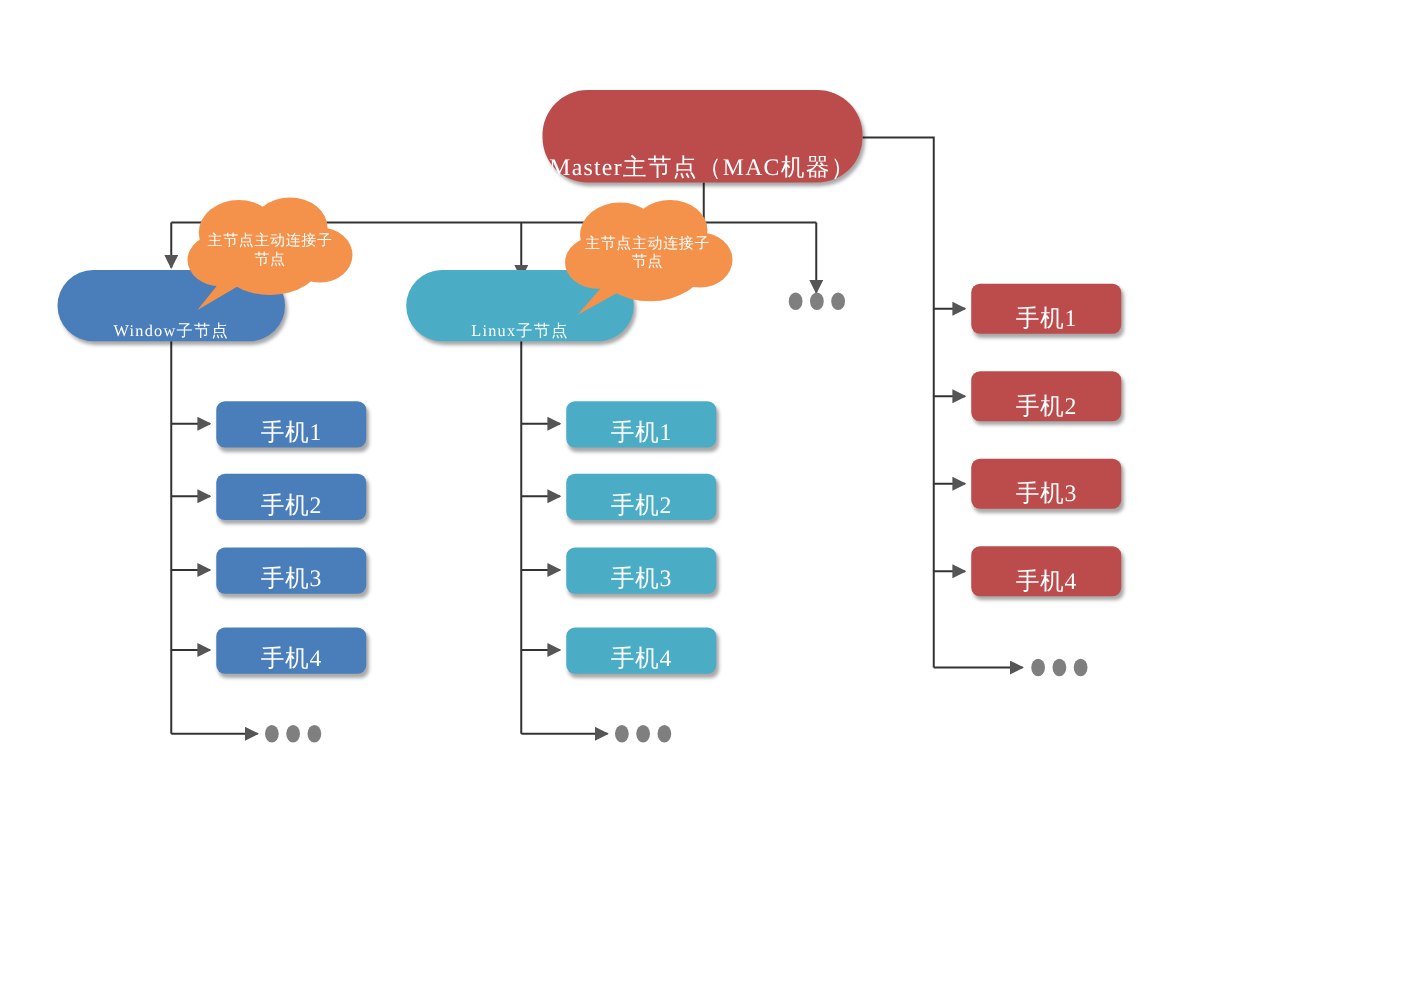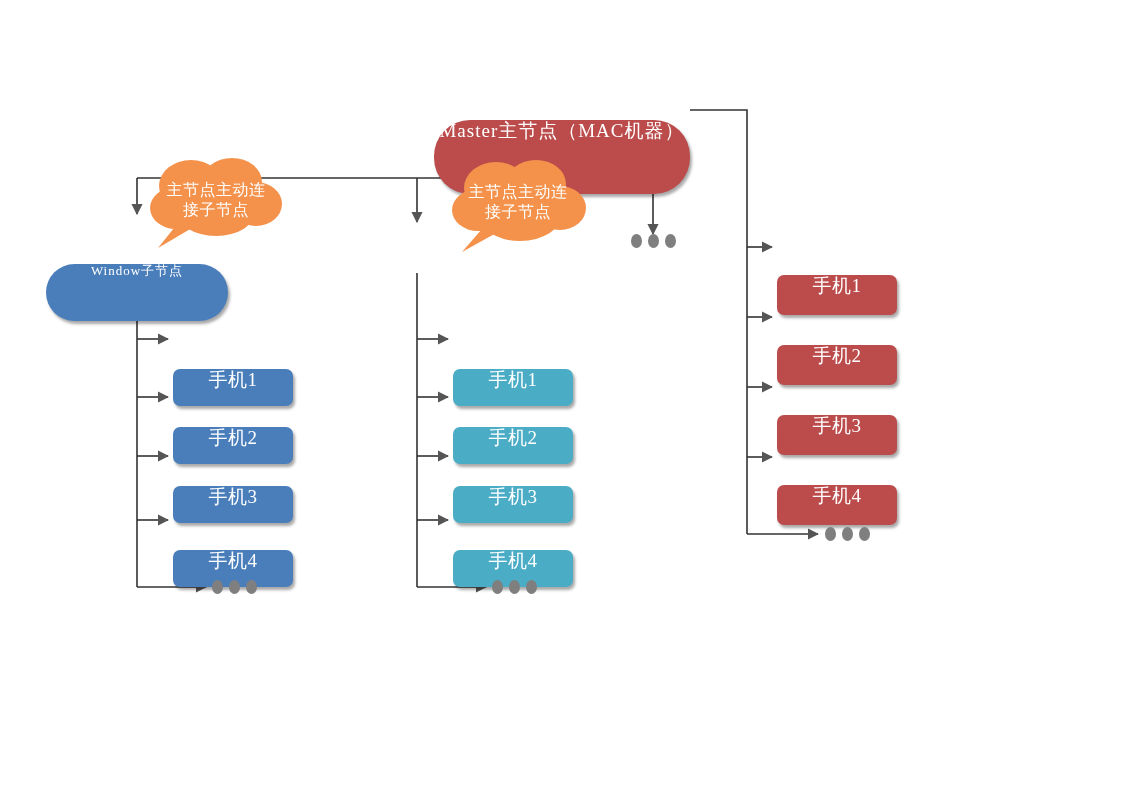--- a/index.html
+++ b/index.html
@@ -22,47 +22,46 @@
     left: 0;
     top: 0;
     width: 1123px;
     height: 794px;
     pointer-events: none;
   }
   .node {
     position: absolute;
     box-sizing: border-box;
     display: flex;
-    align-items: flex-start;
+    align-items: flex-end;
     justify-content: center;
     text-align: center;
     color: #ffffff;
     line-height: 1.15;
     box-shadow: 2px 3px 3px rgba(0,0,0,0.34);
-    margin-top: 48px;
   }
   .node-master {
     border-radius: 36px;
     font-size: 19px;
     letter-spacing: 1px;
   }
   .node-host {
     border-radius: 30px;
     font-size: 13px;
     letter-spacing: 1px;
   }
   .node-phone {
     border-radius: 7px;
     font-size: 19px;
     letter-spacing: 0.5px;
   }
   .cloud {
     position: absolute;
     color: #ffffff;
-    font-size: 16px;
+    font-size: 12px;
     line-height: 1.25;
     text-align: center;
     letter-spacing: 0.5px;
   }
   .cloud .cloud-shape {
     position: absolute;
     left: 0;
     top: 0;
     width: 100%;
     height: 100%;
@@ -137,20 +136,23 @@
   </svg>
 
   <div class="node node-master" style="left:434px; top:72px; width:256px; height:74px; background:#bc4b4b;">
     <span>Master主节点（MAC机器）</span>
   </div>
 
   <div class="node node-host" style="left:46px; top:216px; width:182px; height:57px; background:#4a7ebb;">
     <span>Window子节点</span>
   </div>
 
+  <div class="node node-host" style="left:325px; top:216px; width:182px; height:57px; background:#4bacc6;">
+    <span>Linux子节点</span>
+  </div>
 
   <div class="node node-phone" style="left:173px; top:321px; width:120px; height:37px; background:#4a7ebb;">
     <span>手机1</span>
   </div>
   <div class="node node-phone" style="left:173px; top:379px; width:120px; height:37px; background:#4a7ebb;">
     <span>手机2</span>
   </div>
   <div class="node node-phone" style="left:173px; top:438px; width:120px; height:37px; background:#4a7ebb;">
     <span>手机3</span>
   </div>

